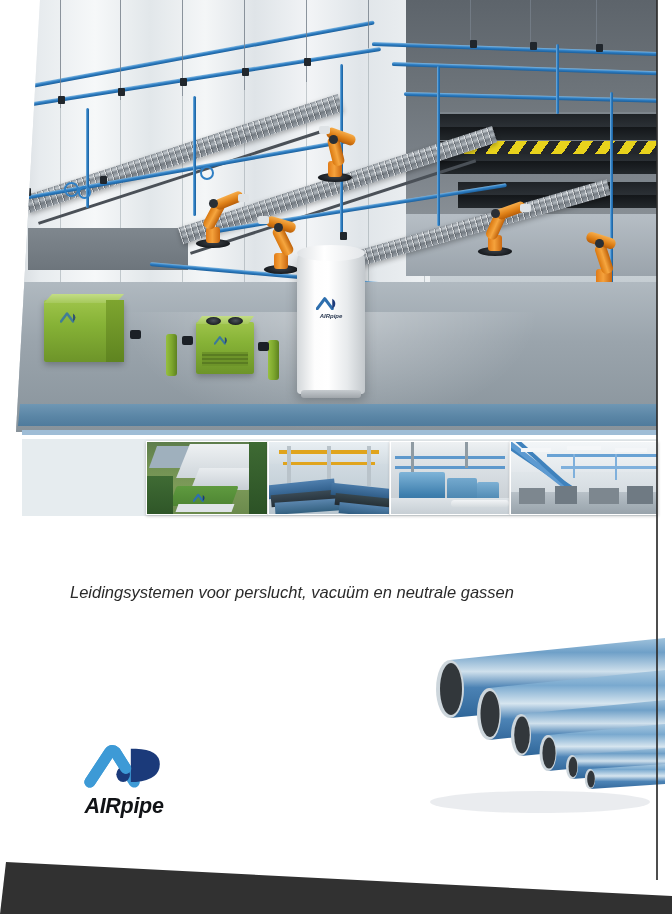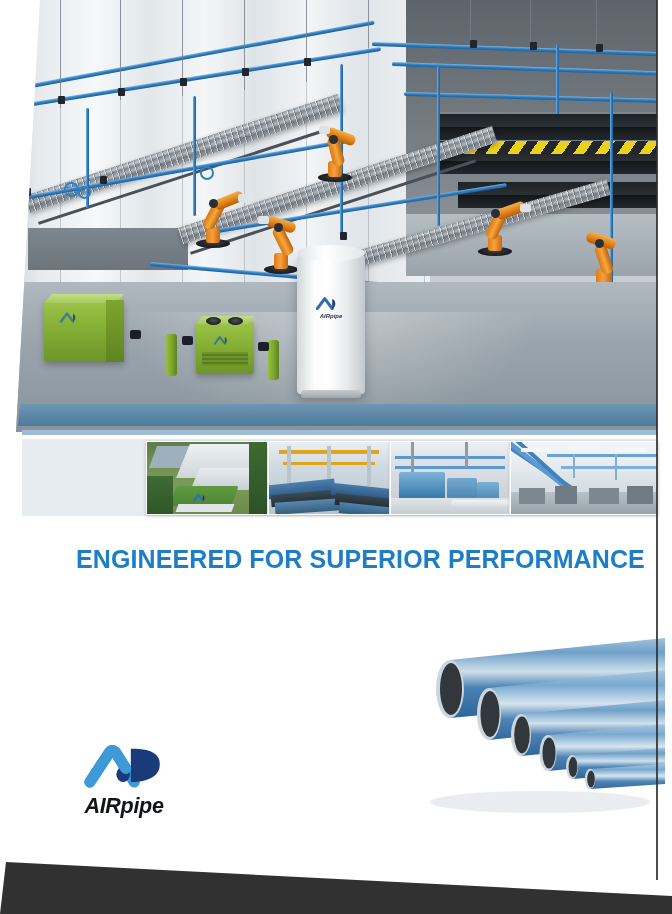--- a/index.html
+++ b/index.html
@@ -513,21 +513,21 @@
     <div style="position:absolute;left:10px;top:6px;width:30px;height:4px;background:#f4f6f8"></div>
     <div style="position:absolute;left:56px;top:4px;width:34px;height:4px;background:#f4f6f8"></div>
     <div style="position:absolute;left:104px;top:6px;width:32px;height:4px;background:#f4f6f8"></div>
     <div style="position:absolute;left:0;top:50px;width:146px;height:22px;background:linear-gradient(180deg,#b8c1c8,#98a3ab)"></div>
     <div style="position:absolute;left:8px;top:46px;width:26px;height:16px;background:#7d878f"></div>
     <div style="position:absolute;left:44px;top:44px;width:22px;height:18px;background:#6f7a83"></div>
     <div style="position:absolute;left:78px;top:46px;width:30px;height:16px;background:#7d878f"></div>
     <div style="position:absolute;left:116px;top:44px;width:26px;height:18px;background:#6f7a83"></div>
   </div>
 
-  <div class="headline">ENGINEERED FOR SUPERIOR PERFORMANCE</div>
+  <div class="subhead">Leidingsystemen voor perslucht, vacuüm en neutrale gassen</div>
 
   <div class="pipes-art">
     <svg width="245" height="190" viewBox="0 0 245 190" aria-hidden="true">
       <defs>
         <linearGradient id="pg" x1="0" y1="0" x2="0" y2="1">
           <stop offset="0%" stop-color="#9fc2dc"></stop>
           <stop offset="18%" stop-color="#6fa0c8"></stop>
           <stop offset="42%" stop-color="#cfe0ec"></stop>
           <stop offset="62%" stop-color="#4b82b4"></stop>
           <stop offset="100%" stop-color="#2f6699"></stop>

